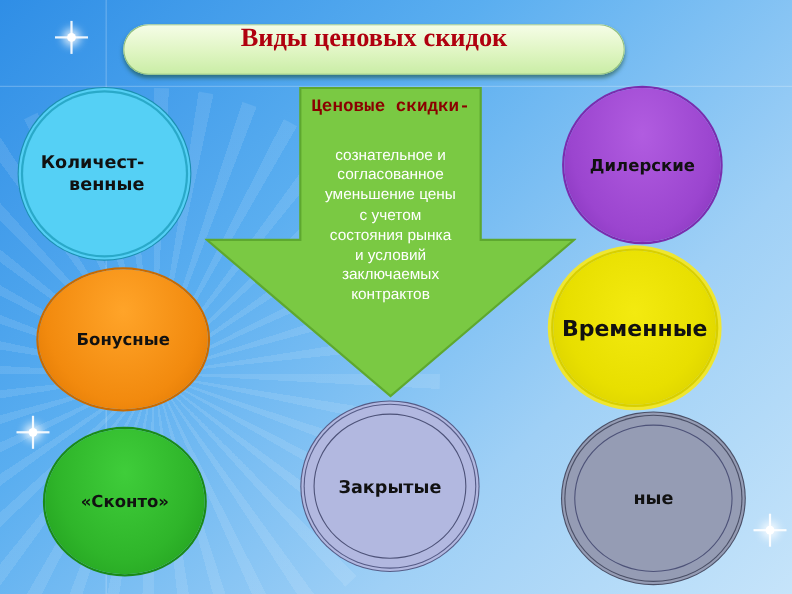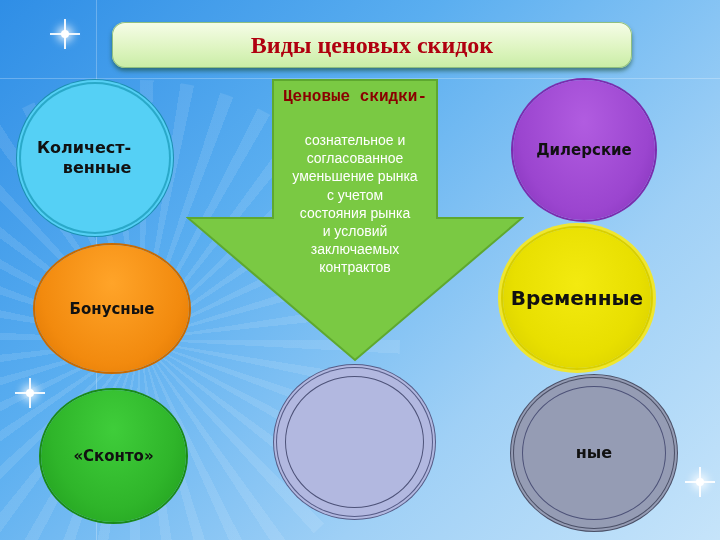--- a/index.html
+++ b/index.html
@@ -22,24 +22,24 @@
     content: ""; position: absolute; left: 50%; top: 50%;
     background: rgba(255,255,255,0.9); transform: translate(-50%,-50%);
   }
   .star::before { width: 30px; height: 2px; }
   .star::after { width: 2px; height: 30px; }
   .star .core {
     position: absolute; left: 50%; top: 50%; width: 8px; height: 8px; border-radius: 50%;
     transform: translate(-50%,-50%); background: #fff; box-shadow: 0 0 8px 4px rgba(255,255,255,0.8);
   }
   .title-bar {
-    position: absolute; left: 112px; top: 22px; width: 520px; height: 46px; border-radius: 13px;
+    position: absolute; left: 112px; top: 22px; width: 456px; height: 46px; border-radius: 23px;
     background: linear-gradient(180deg, #f6fde8 0%, #dff5c2 55%, #c9eda5 100%);
     box-shadow: 0 3px 4px rgba(20,70,40,0.55), inset 0 0 0 1px #8fbf80;
-    display: flex; align-items: center; justify-content: center;
+    display: flex; align-items: flex-start; justify-content: center;
   }
   .title-text {
     font-family: "Liberation Serif", serif; font-weight: bold; font-size: 24px; color: #b0000f;
   }
   .arrow {
     position: absolute; left: 186px; top: 78px; width: 338px; height: 284px;
   }
   .arrow svg { position: absolute; left: 0; top: 0; }
   .arrow-heading {
     position: absolute; left: 0; width: 338px; top: 10px; text-align: center;
@@ -117,21 +117,21 @@
 </div>
 
 <div class="arrow">
   <svg width="338" height="284" viewBox="0 0 338 284">
     <polygon points="87,2 251,2 251,140 336,140 169,282 2,140 87,140" fill="#7ac943" stroke="#5ea82f" stroke-width="2"></polygon>
   </svg>
   <div class="arrow-heading">Ценовые скидки-</div>
   <div class="arrow-body">
     <div>сознательное и</div>
     <div>согласованное</div>
-    <div>уменьшение рынка</div>
+    <div>уменьшение цены</div>
     <div>с учетом</div>
     <div>состояния рынка</div>
     <div>и условий</div>
     <div>заключаемых</div>
     <div>контрактов</div>
   </div>
 </div>
 
 <div class="circle c-kol">
   <div class="circle-label">
@@ -151,20 +151,21 @@
 <div class="circle c-dil">
   <span class="circle-label">Дилерские</span>
 </div>
 
 <div class="circle c-vre">
   <span class="circle-label">Временные</span>
 </div>
 
 <div class="circle c-zak">
   <div class="inner-ring"></div>
+  <span class="circle-label">Закрытые</span>
 </div>
 
 <div class="circle c-spe">
   <div class="inner-ring"></div>
   <div class="circle-label">
     <div>ные</div>
   </div>
 </div>
 
 </body></html>

